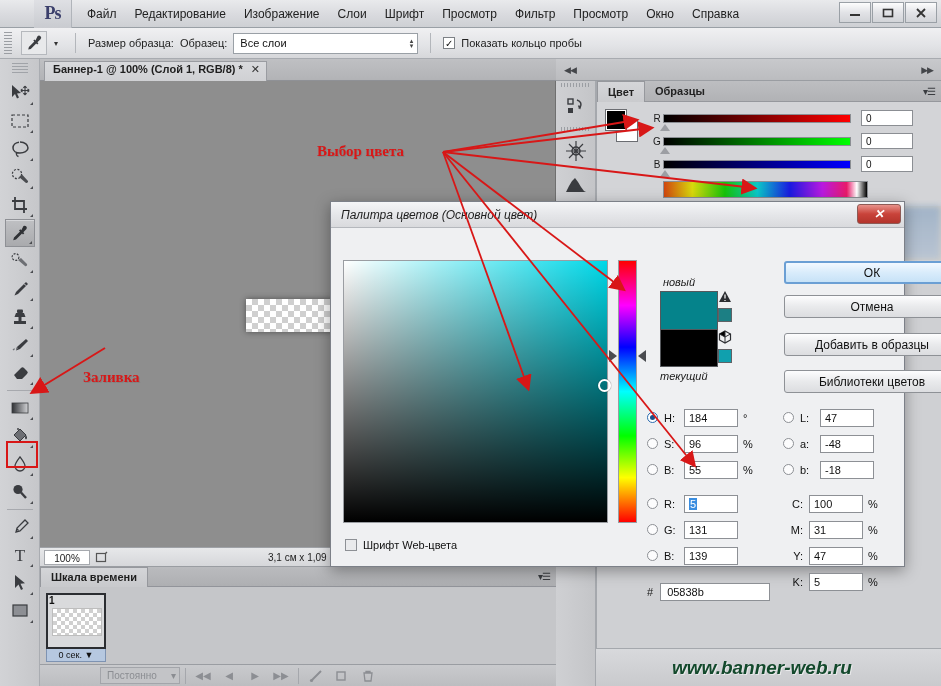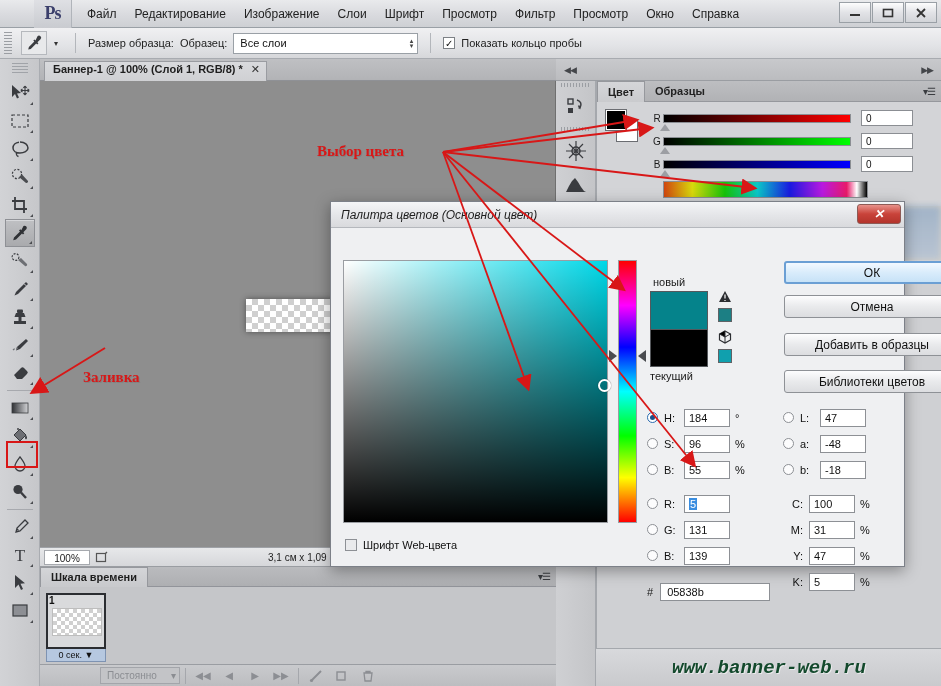--- a/index.html
+++ b/index.html
@@ -236,21 +236,21 @@
   }
   .sv-ring { position:absolute; left:254px; top:118px; width:13px; height:13px;
      border:2px solid #fff; border-radius:50%; box-shadow:0 0 1px #000; }
   .hue-bar { position:absolute; left:287px; top:32px; width:19px; height:263px; border:1px solid #9a9da2;
      background: linear-gradient(to bottom,#ff0000 0%,#ff00ff 17%,#0000ff 33%,#00ffff 50%,#00ff00 67%,#ffff00 83%,#ff0000 100%); }
   .hue-mk-l { position:absolute; left:278px; top:122px; width:0;height:0;
      border-top:6px solid transparent;border-bottom:6px solid transparent;border-left:8px solid #4a4c50; }
   .hue-mk-r { position:absolute; left:307px; top:122px; width:0;height:0;
      border-top:6px solid transparent;border-bottom:6px solid transparent;border-right:8px solid #4a4c50; }
 
-  .swatch-wrap { position:absolute; left:319px; top:48px; width:38px; }
+  .swatch-wrap { position:absolute; left:329px; top:48px; width:38px;font-style:italic; }
   .sw-title { text-align:center; font-size:11px; color:#1a1a1a; margin-bottom:3px; }
   .sw-new { width:58px; height:38px; background:#05838b; border:1px solid #55585c; border-bottom:none; }
   .sw-cur { width:58px; height:38px; background:#000000; border:1px solid #55585c; }
   .sw-sub { text-align:center; font-size:11px; color:#1a1a1a; margin-top:3px; }
   .warn-col { position:absolute; left:387px; top:62px; width:18px; }
   .mini-sw { width:14px; height:14px; border:1px solid #5f6266; margin-top:3px; }
 
   .dlg-btn {
     position:absolute; left:453px; width:176px; height:23px;
     border:1px solid #8e9196; border-radius:3px;
@@ -260,21 +260,21 @@
   }
   .dlg-btn.primary { border:2px solid #6b9fd4; background: linear-gradient(#f3f9ff,#d9ecfb 50%,#c7e2f7); }
 
   .fields { position:absolute; left:316px; top:178px; width:250px; }
   .fld-row { display:flex; align-items:center; height:23px; margin-bottom:3px; }
   .radio { width:11px; height:11px; border:1px solid #8d9095; border-radius:50%; background:#fcfcfd;
      display:inline-block; position:relative; }
   .radio.on { border-color:#2b6cb0; background:#fff; }
   .radio.on::after { content:""; position:absolute; left:2px; top:2px; width:5px; height:5px; border-radius:50%; background:#1b4f8a; }
   .fld-lab { width:20px; font-size:11px; color:#111; margin-left:6px; }
-  .fld-in { width:46px; height:18px; border:1px solid #8d9095; background:#fff;
+  .fld-in { width:54px; height:18px; border:1px solid #8d9095; background:#fff;
      font-size:11px; padding-left:4px; line-height:17px; color:#111; }
   .fld-in.sel { background:#fff; }
   .fld-in.sel span { background:#3a8de0; color:#fff; padding:0 1px; }
   .fld-unit { width:18px; font-size:11px; color:#111; padding-left:5px; }
   .col-left { position:absolute; left:0; top:0; width:130px; }
   .col-right { position:absolute; left:136px; top:0; width:120px; }
   .lab-right { width:20px; text-align:right; font-size:11px; color:#111; margin-right:6px; }
   .hexrow { position:absolute; left:316px; top:355px; display:flex; align-items:center; }
   .hex-in { width:110px; height:18px; border:1px solid #8d9095; background:#fff; font-size:11px;
      padding-left:6px; line-height:17px; color:#111; margin-left:7px; }
@@ -283,21 +283,21 @@
   .webchk .box { width:12px; height:12px; border:1px solid #8d9095; background:#e9eaec; }
 
   
   .anno {
     position:absolute; font-family:"Liberation Serif", serif; font-weight:bold;
     color:#d81717; font-size:15px; text-shadow: 1px 1px 0 rgba(120,120,120,.55);
     white-space:nowrap;
   }
   .overlay { position:absolute; inset:0; pointer-events:none; }
   .watermark {
-    position:absolute; left:672px; top:657px; font-family:Liberation Mono, monospace;
+    position:absolute; left:672px; top:657px; font-family:Liberation Sans, sans-serif;
     font-style:italic; font-weight:bold; font-size:19px; color:#13492c;
     text-shadow: 1px 1px 0 rgba(255,255,255,.55);
   }
   .bottom-strip { position:absolute; left:596px; top:648px; width:345px; height:38px;
      background:linear-gradient(#d8d9dc,#c9cacd); border-top:1px solid #a5a8ad;}
 </style>
 </head>
 <body>
 
 <div id="app">

